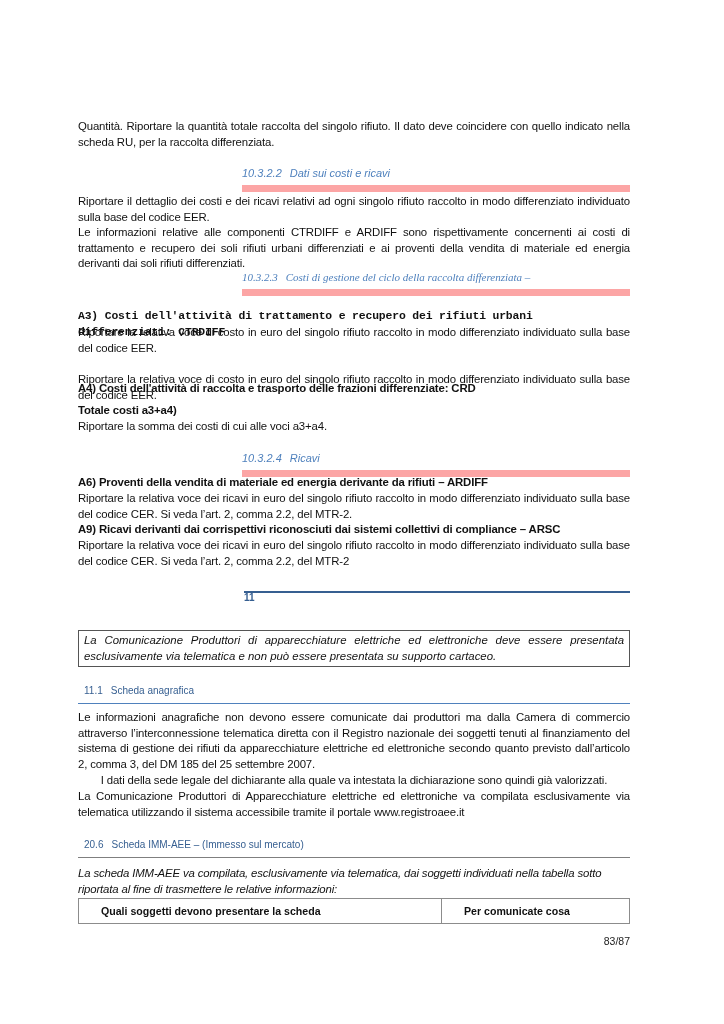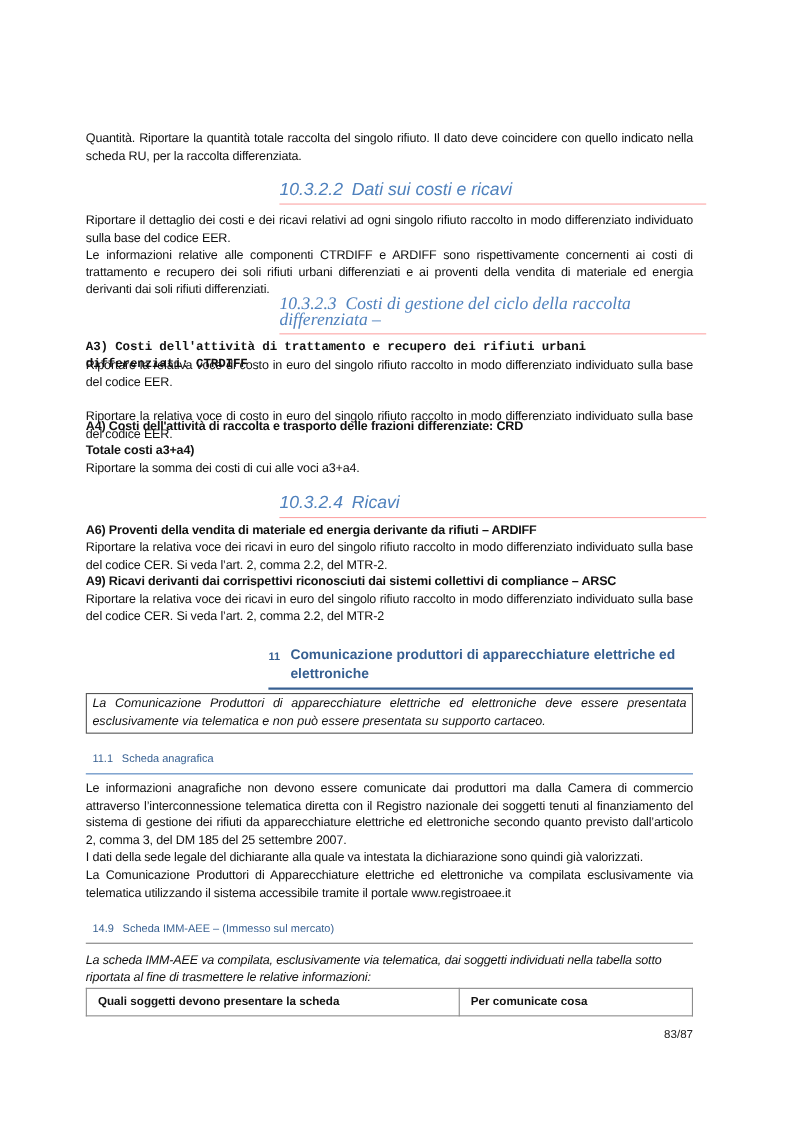--- a/index.html
+++ b/index.html
@@ -3,36 +3,36 @@
 <meta charset="utf-8">
 <style>
   html, body { margin: 0; padding: 0; background: #ffffff; }
   body { width: 724px; height: 1024px; position: relative; overflow: hidden;
          font-family: "Liberation Sans", "DejaVu Sans", sans-serif; color: #111; }
   .page { position: absolute; left: 78px; top: 0; width: 552px; }
   .p { position: absolute; left: 0; width: 552px; font-size: 11.4px; line-height: 15.6px;
        text-align: justify; letter-spacing: -0.15px; margin: 0; }
   .p.left { text-align: left; }
   .b { font-weight: bold; }
-  .h4 { position: absolute; left: 164px; width: 388px; font-size: 16px; font-style: italic;
-        color: #4f81bd; border-bottom: 1px solid #fca5a5; padding-bottom: 5px; line-height: 14px; margin-left: 12px; }
+  .h4 { position: absolute; left: 164px; width: 388px; font-size: 11px; font-style: italic;
+        color: #4f81bd; border-bottom: 7px solid #fca5a5; padding-bottom: 5px; line-height: 14px; }
   .h4 .num { margin-right: 8px; }
   .h1 { position: absolute; left: 166px; width: 386px; color: #365f91; font-weight: bold;
         font-size: 12.6px; line-height: 17px; border-bottom: 2px solid #365f91; padding-bottom: 4px; }
   .h1 .num { position: absolute; left: 0; top: 2px; font-size: 10px; }
   .h1 .txt { display: block; margin-left: 20px; }
   .h2 { position: absolute; left: 0; width: 552px; color: #365f91; font-size: 10px;
         line-height: 17px; border-bottom: 1.5px solid #4f81bd; padding-bottom: 4px; }
   .h2 .num { margin-left: 6px; margin-right: 8px; }
   .h2.gray { border-bottom-color: #7f7f7f; }
   .boxed { position: absolute; left: 0; width: 540px; border: 1px solid #555; padding: 2px 5px;
            font-style: italic; font-size: 11.4px; line-height: 15.6px; text-align: justify; }
   table.t { position: absolute; left: 0; top: 898px; width: 552px; border-collapse: collapse; }
   table.t th { border: 1px solid #8c8c8c; font-size: 10.6px; font-weight: bold; text-align: left;
-               padding: 5px 10px; height: 14px; }
+               padding: 5px 22px; height: 14px; }
   .footer { position: absolute; left: 0; width: 552px; top: 935px; text-align: right;
             font-size: 10.5px; color: #222; }
 </style>
 </head>
 <body>
 
 <div class="page">
 
   <p class="p" style="top:119px;">Quantità. Riportare la quantità totale raccolta del singolo rifiuto. Il dato deve coincidere con quello indicato nella scheda RU, per la raccolta differenziata.</p>
 
@@ -58,35 +58,34 @@
     <span class="num">10.3.2.4</span><span>Ricavi</span>
   </div>
 
   <p class="p left b" style="top:475px;">A6) Proventi della vendita di materiale ed energia derivante da rifiuti – ARDIFF</p>
   <p class="p" style="top:491px;">Riportare la relativa voce dei ricavi in euro del singolo rifiuto raccolto in modo differenziato individuato sulla base del codice CER. Si veda l’art. 2, comma 2.2, del MTR-2.</p>
   <p class="p left b" style="top:522px;">A9) Ricavi derivanti dai corrispettivi riconosciuti dai sistemi collettivi di compliance  –  ARSC</p>
   <p class="p" style="top:538px;">Riportare la relativa voce dei ricavi in euro del singolo rifiuto raccolto in modo differenziato individuato sulla base del codice CER. Si veda l’art. 2, comma 2.2, del MTR-2</p>
 
   <div class="h1" style="top:587px;">
     <span class="num">11</span>
-    <span class="txt">Comunicazione produttori di apparecchiature elettriche ed elettroniche</span>
   </div>
 
   <div class="boxed" style="top:630px;">La Comunicazione Produttori di apparecchiature elettriche ed elettroniche deve essere presentata esclusivamente via telematica e non può essere presentata su supporto cartaceo.</div>
 
   <div class="h2" style="top:682px;">
     <span class="num">11.1</span><span>Scheda anagrafica</span>
   </div>
 
   <p class="p" style="top:710px;">Le informazioni anagrafiche non devono essere comunicate dai produttori ma dalla Camera di commercio attraverso l’interconnessione telematica diretta con il Registro nazionale dei soggetti tenuti al finanziamento del sistema di gestione dei rifiuti da apparecchiature elettriche ed elettroniche secondo quanto previsto dall’articolo 2, comma 3, del DM 185 del 25 settembre 2007.</p>
-  <p class="p left" style="top:773px;">I dati della sede legale del dichiarante alla quale va intestata la dichiarazione sono quindi già valorizzati.</p>
+  <p class="p left" style="top:773px;text-align:center;">I dati della sede legale del dichiarante alla quale va intestata la dichiarazione sono quindi già valorizzati.</p>
   <p class="p" style="top:789px;">La Comunicazione Produttori di Apparecchiature elettriche ed elettroniche va compilata esclusivamente via telematica utilizzando il sistema accessibile tramite il portale www.registroaee.it</p>
 
   <div class="h2 gray" style="top:836px;">
-    <span class="num">14.9</span><span>Scheda IMM-AEE – (Immesso sul mercato)</span>
+    <span class="num">20.6</span><span>Scheda IMM-AEE – (Immesso sul mercato)</span>
   </div>
 
   <p class="p left" style="top:866px;font-style:italic;">La scheda IMM-AEE va compilata, esclusivamente via telematica, dai soggetti individuati nella tabella sotto riportata al fine di trasmettere le relative informazioni:</p>
 
   <table class="t">
     <tbody>
         <tr>
       <th style="width:318px;">Quali soggetti devono presentare la scheda</th>
       <th>Per comunicate cosa</th>
     </tr>

